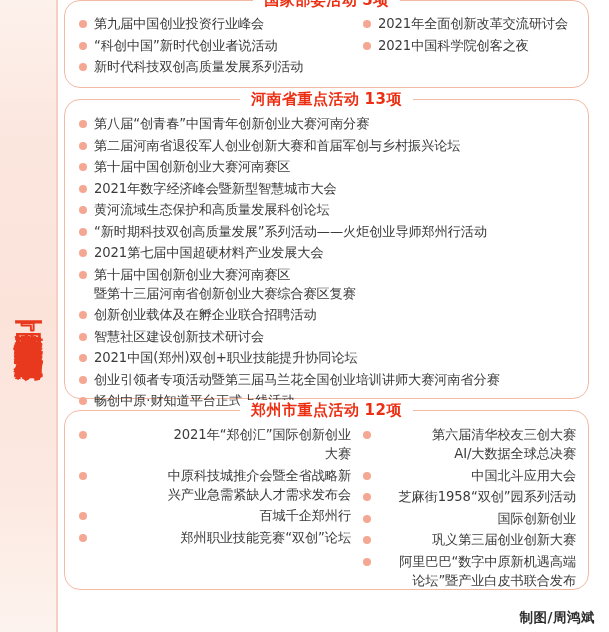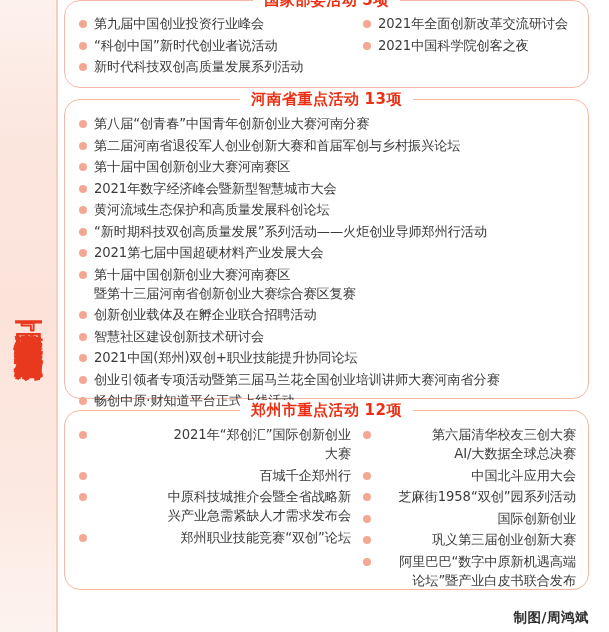--- a/index.html
+++ b/index.html
@@ -136,21 +136,21 @@
     background: #f4a893;
   }
   ul.items li .cont {
     display: block;
     padding-left: 0;
   }
 
   
   .credit {
     position: absolute;
-    right: 20px;
+    right: 14px;
     bottom: 5px;
     font-family: "DejaVu Sans", "Liberation Sans", sans-serif;
     font-size: 13.5px;
     font-weight: bold;
     color: #2e2e2e;
     letter-spacing: 0.5px;
   }
 </style>
 </head>
 <body>
@@ -258,25 +258,25 @@
       </div>
       <div class="card-body">
         <div class="cols">
           <div class="col narrow">
             <ul class="items">
               <li>
                   <span class="cont" style="white-space: pre-line;">2021年“郑创汇”国际创新创业
 大赛</span>
                 </li>
               <li>
-                  <span class="cont">百城千企郑州行</span>
-                </li>
-              <li>
                   <span class="cont" style="white-space: pre-line;">中原科技城推介会暨全省战略新
 兴产业急需紧缺人才需求发布会</span>
+                </li>
+              <li>
+                  <span class="cont">百城千企郑州行</span>
                 </li>
               <li>
                   <span class="cont">郑州职业技能竞赛“双创”论坛</span>
                 </li>
             </ul>
           </div>
           <div class="col">
             <ul class="items">
               <li>
                   <span class="cont" style="white-space: pre-line;">第六届清华校友三创大赛

